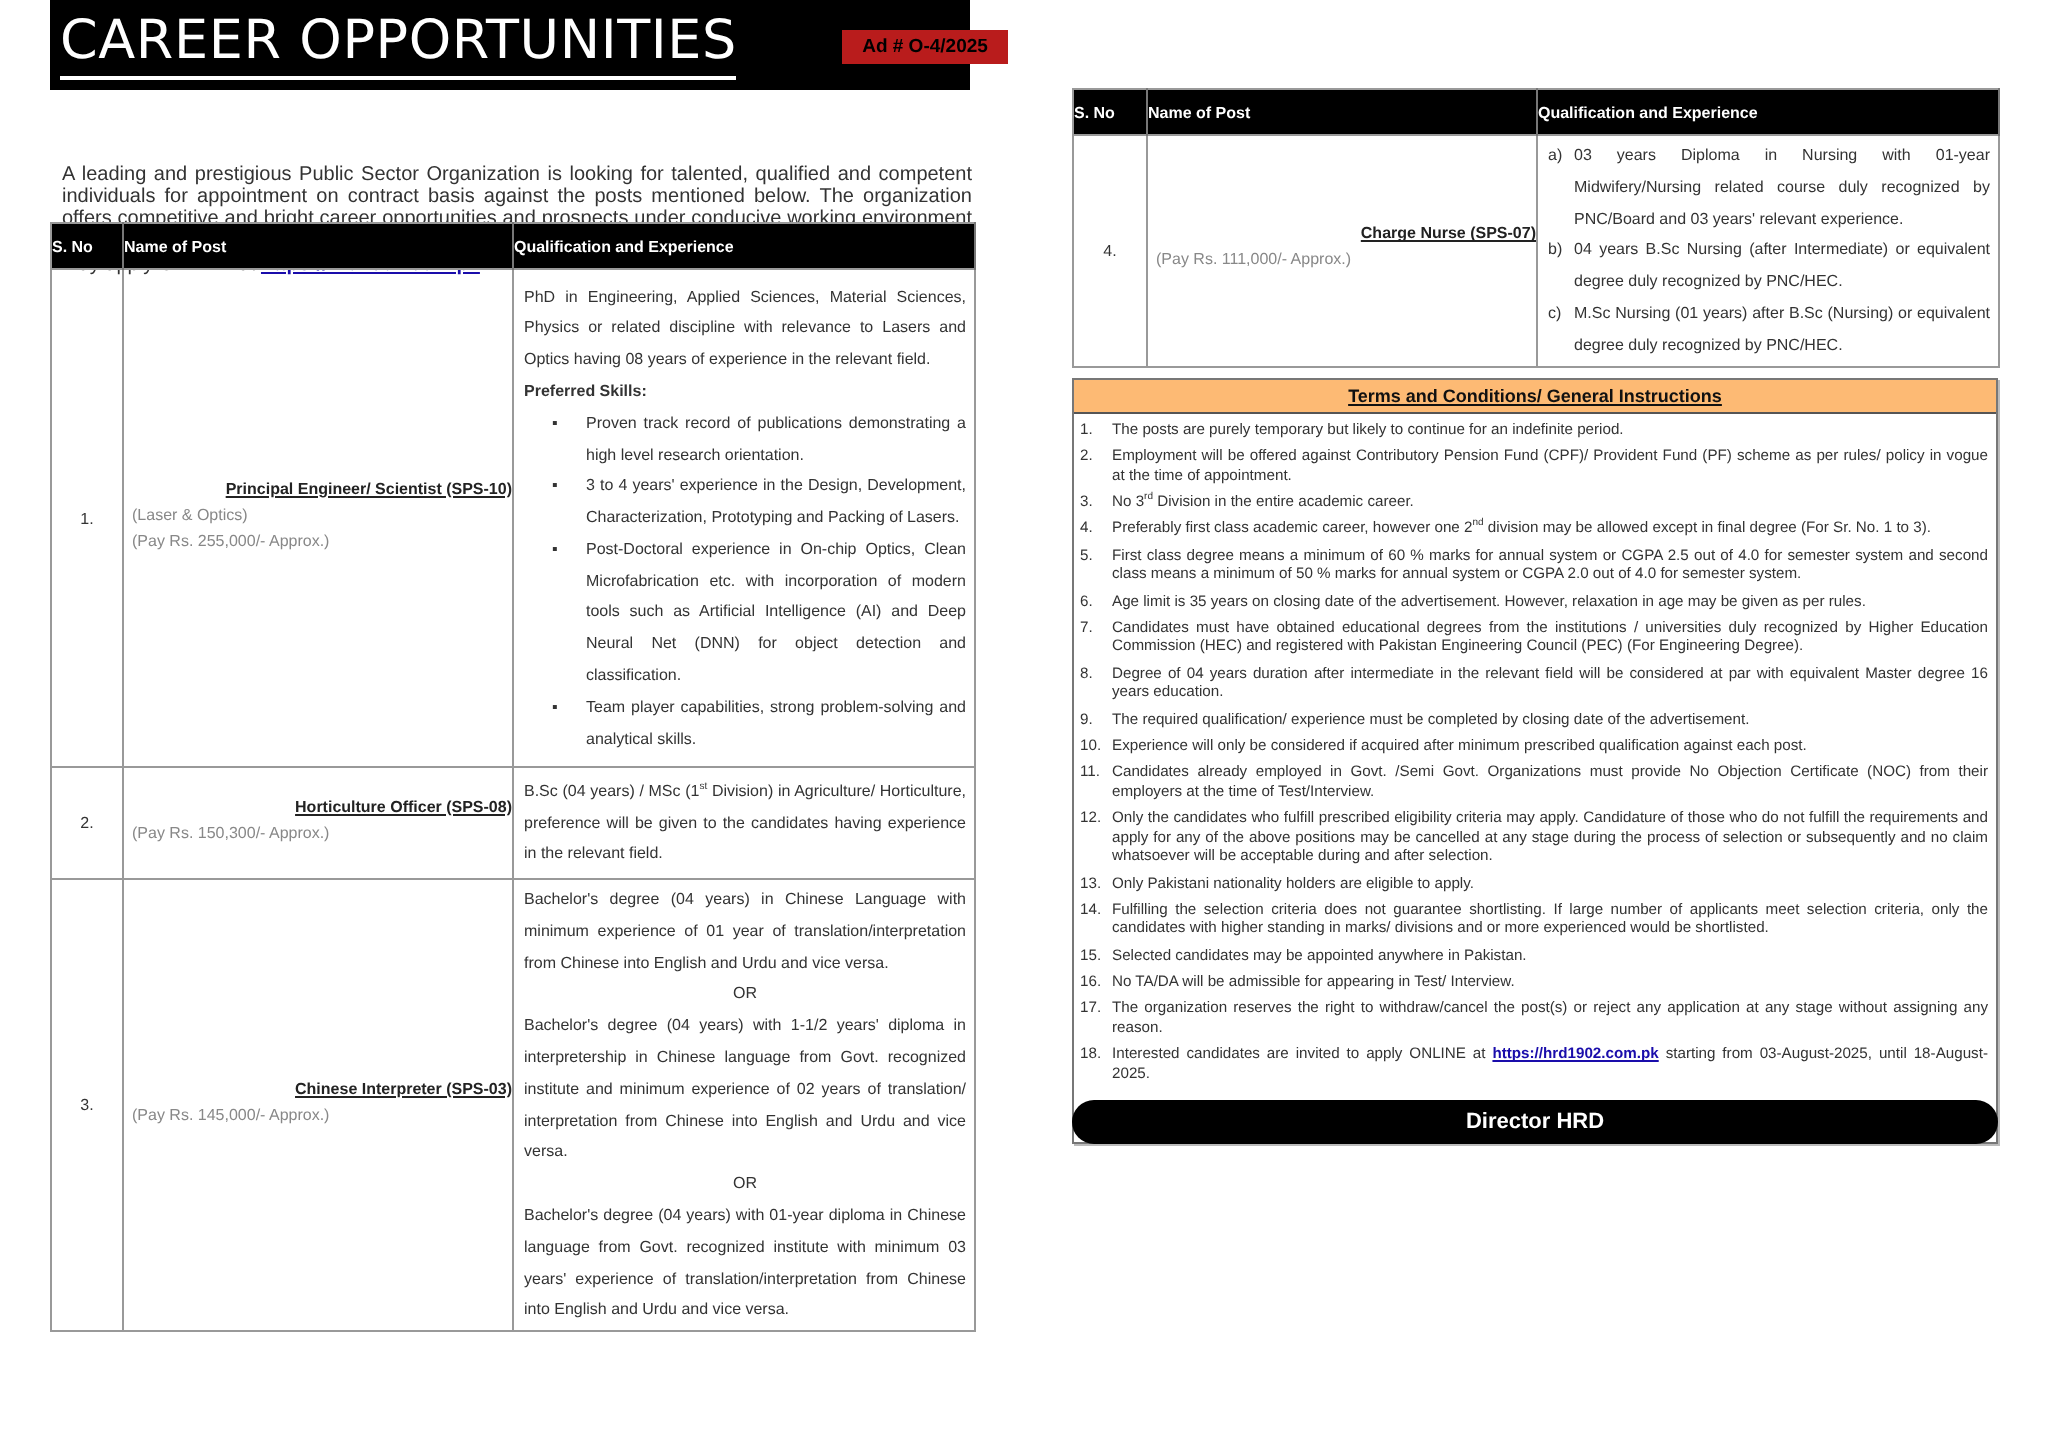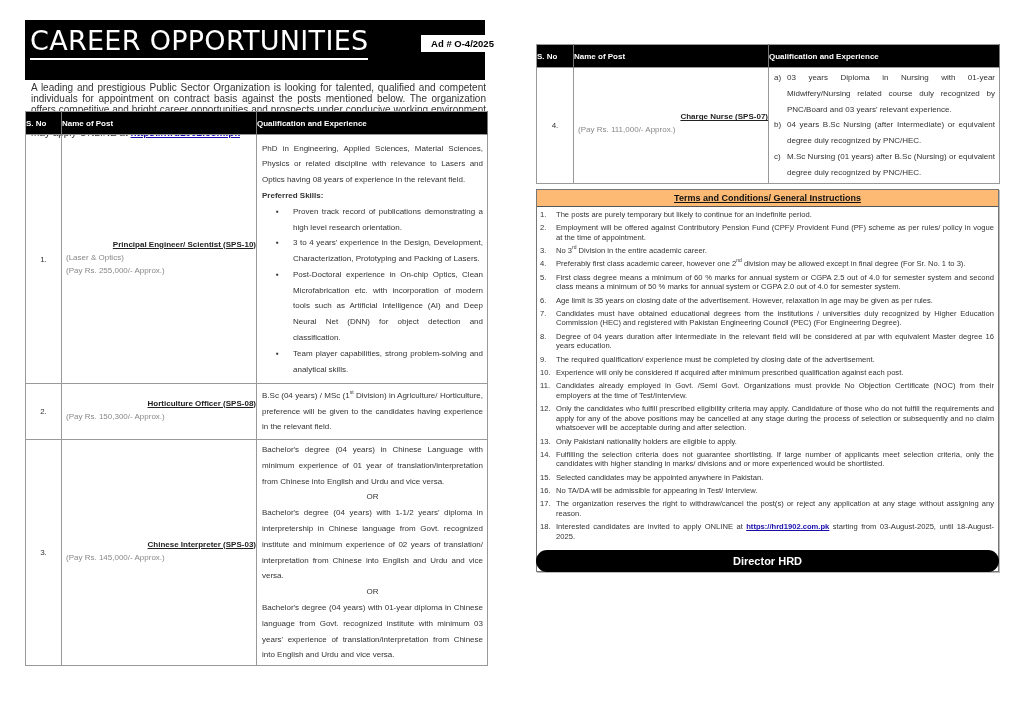--- a/index.html
+++ b/index.html
@@ -1,32 +1,32 @@
 <!DOCTYPE html>
 <html><head>
 <meta charset="utf-8">
 <style>
   * { box-sizing: border-box; margin: 0; padding: 0; }
   html, body { width: 1024px; height: 724px; background: #ffffff; overflow: hidden; }
   body { position: relative; font-family: "Liberation Sans", sans-serif; color: #222; }
 
   
   .banner {
-    position: absolute; left: 25px; top: 20px; width: 460px; height: 60px;
+    position: absolute; left: 25px; top: 0; width: 460px; height: 45px;
     background: #000; color: #fff;
   }
   .banner-title {
     position: absolute; left: 5px; top: 4px;
     font-family: "DejaVu Sans", sans-serif; font-size: 27px; font-weight: normal;
     letter-spacing: 0.3px; color: #fff; line-height: 34px;
     border-bottom: 2px solid #fff; padding-bottom: 0px;
   }
   .ad-box {
     position: absolute; left: 396px; top: 15px; width: 83px; height: 17px;
-    background: #ffffff; color: #000; font-size: 9.5px; font-weight: bold;
+    background: #b91c1c; color: #000; font-size: 9.5px; font-weight: bold;
     text-align: center; line-height: 17px;
   }
 
   .intro {
     position: absolute; left: 31px; top: 62px; width: 455px;
     font-size: 10px; line-height: 11.2px; text-align: justify; color: #333; margin-top: 20px;
   }
   .link { color: #1a0dab; font-weight: bold; text-decoration: underline; }
 
   

